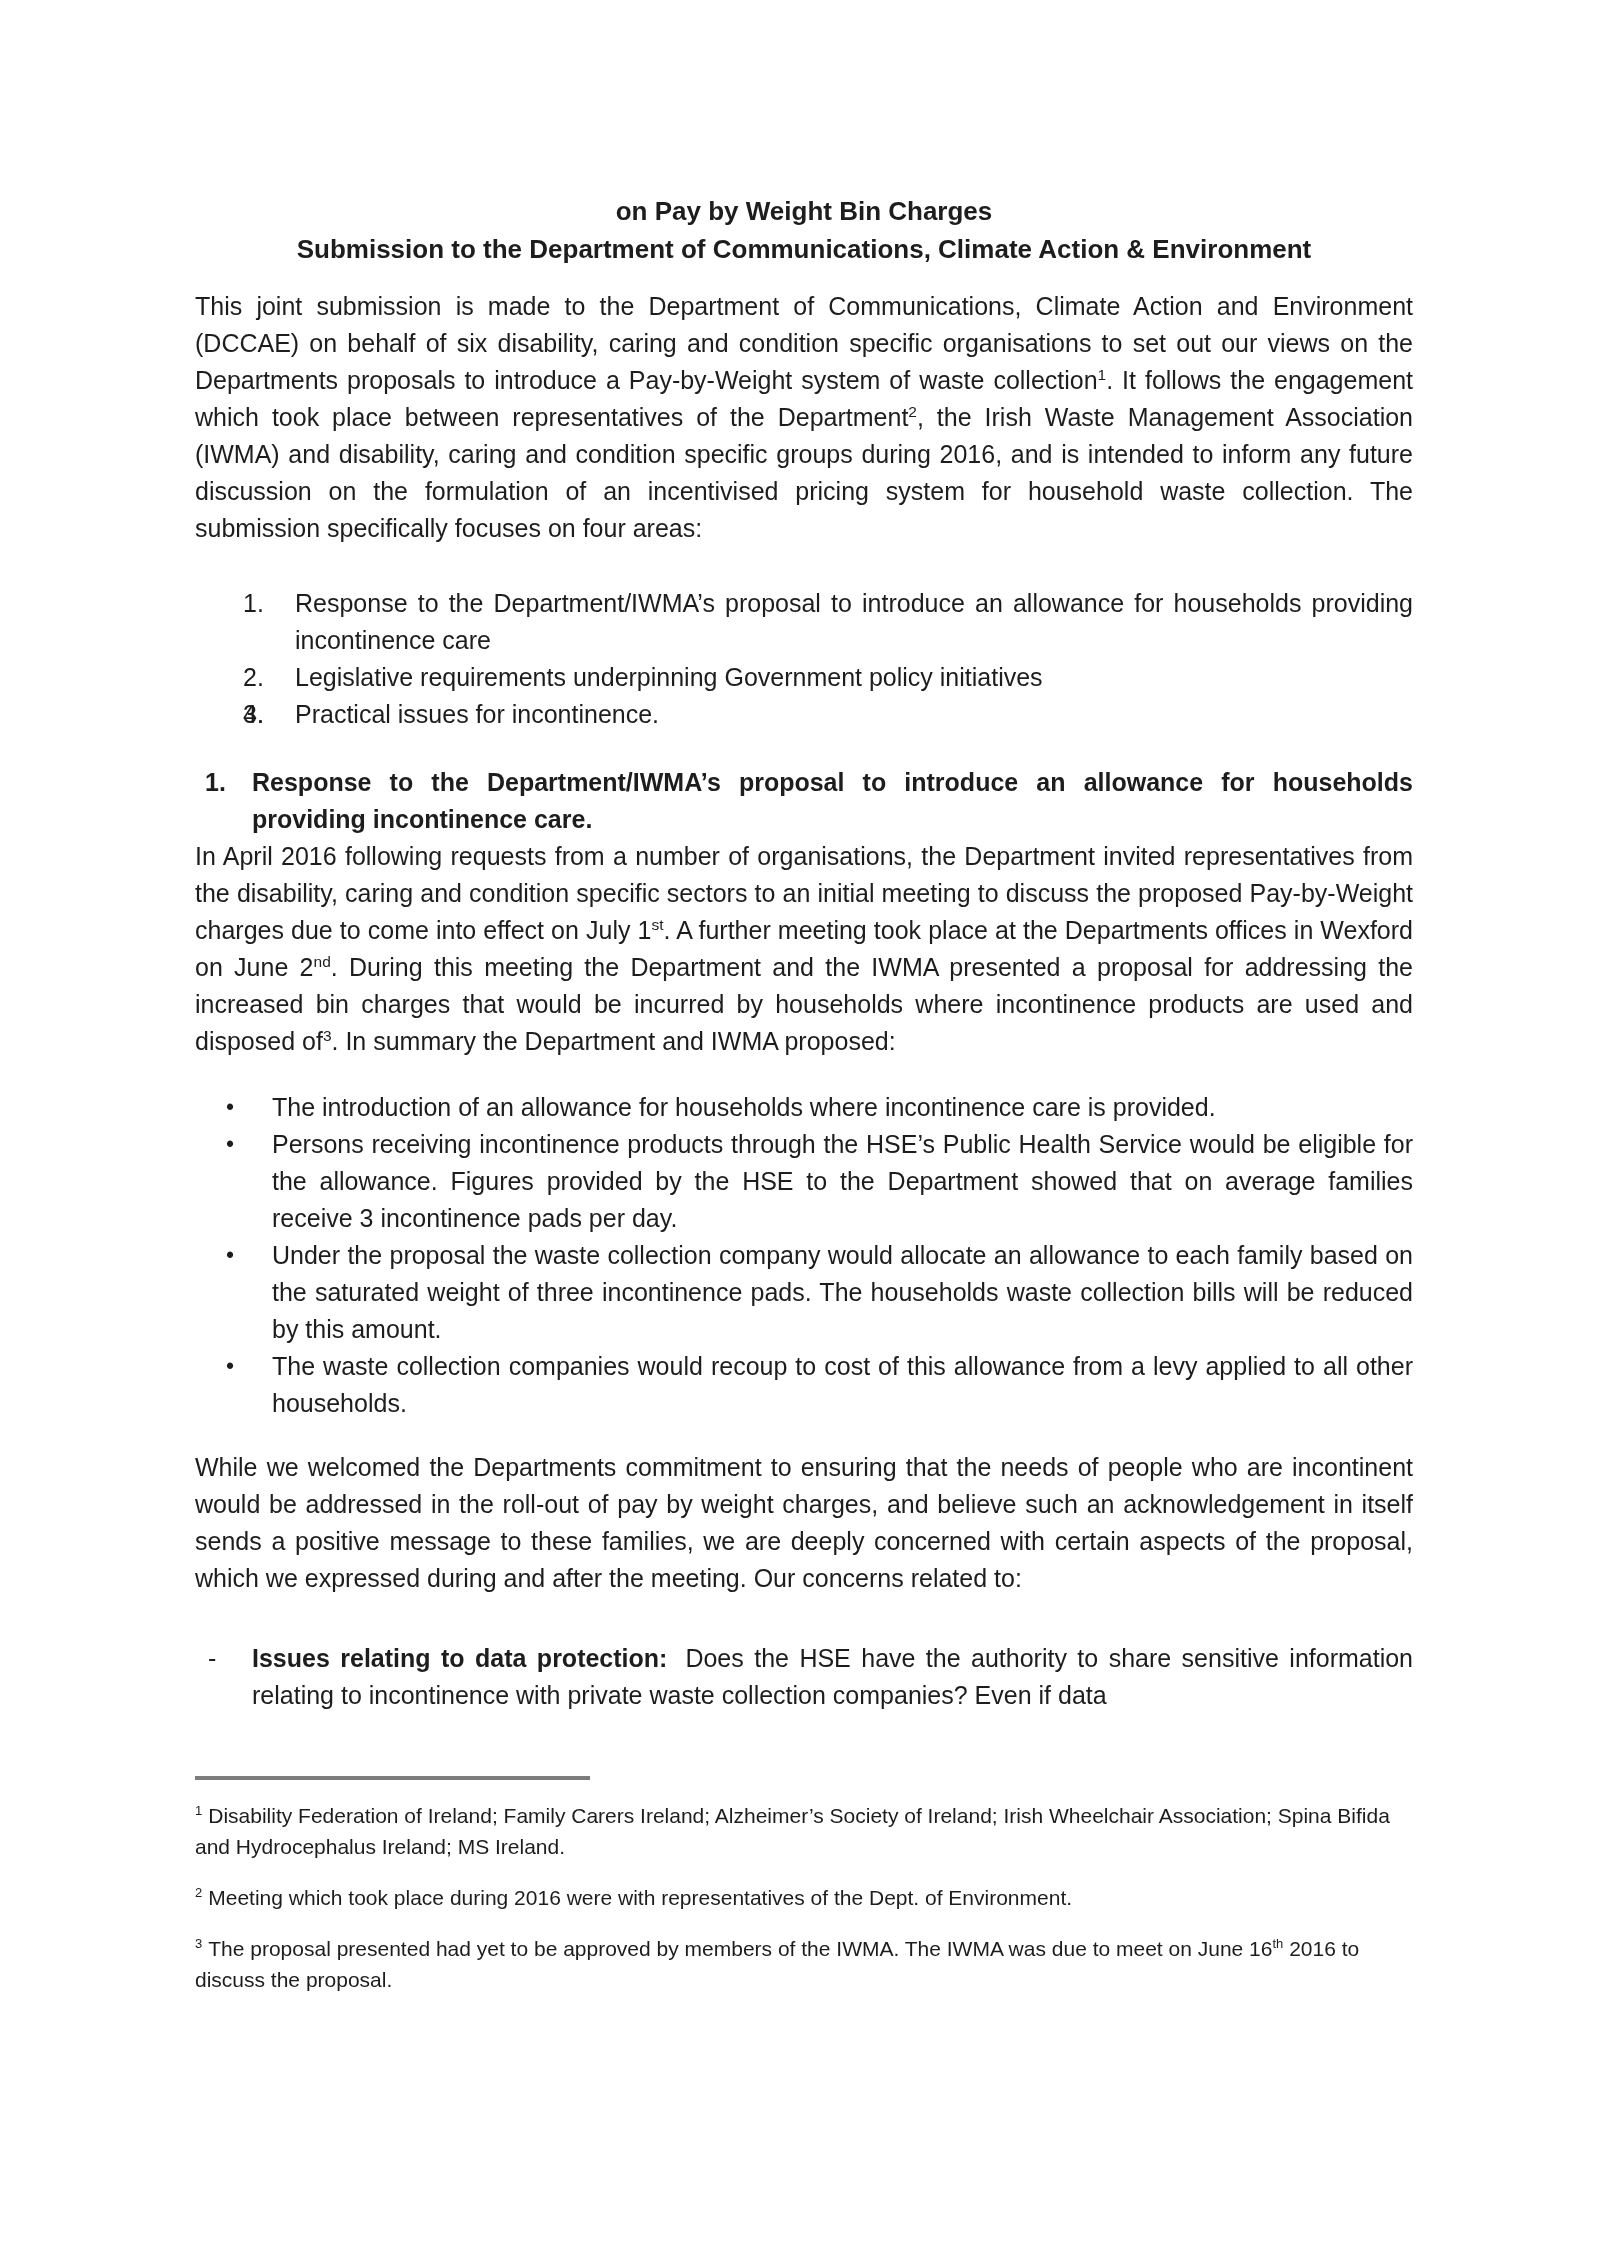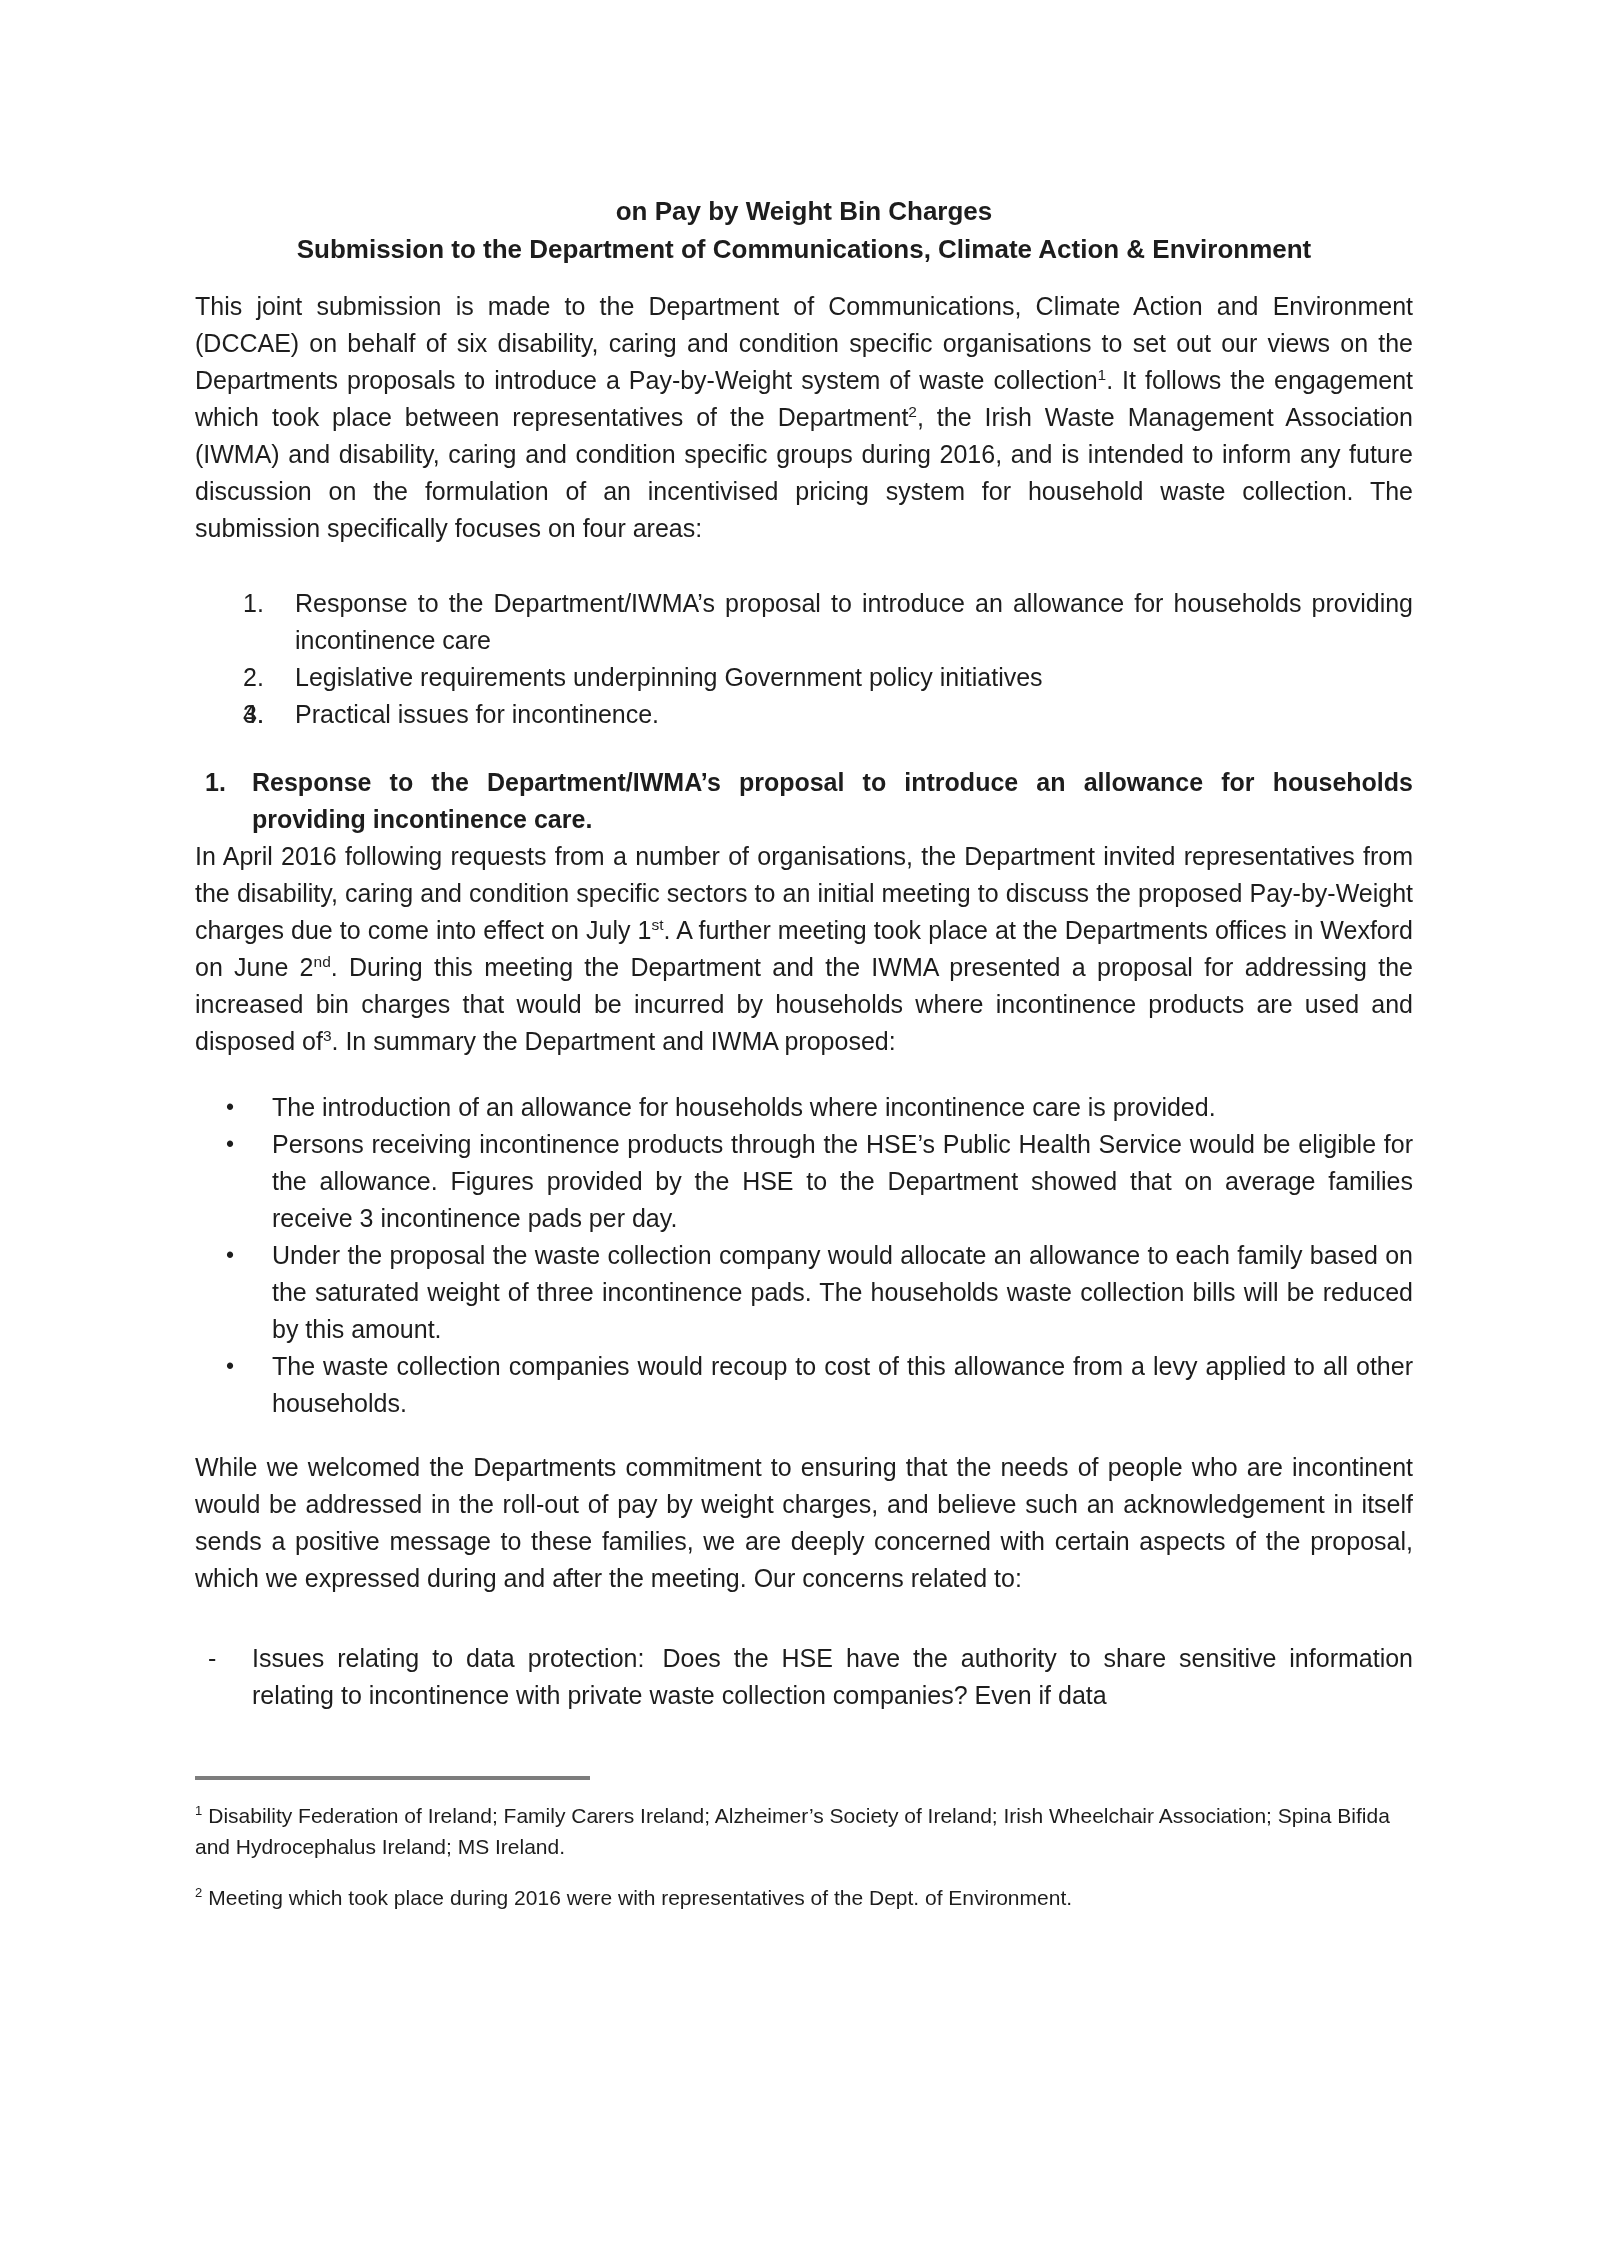--- a/index.html
+++ b/index.html
@@ -64,21 +64,21 @@
   .concerns-intro { margin-top: 27px; }
   .dash-item {
     margin-top: 43px;
     position: relative;
     padding-left: 57px;
     font-size: 25px;
     line-height: 37px;
     text-align: justify;
   }
   .dash-marker { position: absolute; left: 13px; }
-  .concern-label { font-weight: 400; margin-right: 18px; }
+  .concern-label { font-weight: 700; margin-right: 18px; }
   .footnote-sep {
     margin-top: 62px;
     width: 395px;
     height: 4px;
     background: #7d7d7d;
   }
   .footnotes { margin-top: 19px; }
   .footnote {
     font-size: 21px;
     line-height: 31px;
@@ -153,16 +153,19 @@
 
     <div class="footnote-sep"></div>
 
     <div class="footnotes">
       <div class="footnote">
         <sup class="fn-num">1</sup><span class="fn-text">Disability Federation of Ireland; Family Carers Ireland; Alzheimer’s Society of Ireland; Irish Wheelchair Association; Spina Bifida and Hydrocephalus Ireland; MS Ireland.</span>
       </div>
       <div class="footnote">
         <sup class="fn-num">2</sup><span class="fn-text">Meeting which took place during 2016 were with representatives of the Dept. of Environment.</span>
       </div>
+      <div class="footnote">
+        <sup class="fn-num">3</sup><span class="fn-text">The proposal presented had yet to be approved by members of the IWMA. The IWMA was due to meet on June 16<sup>th</sup> 2016 to discuss the proposal.</span>
+      </div>
     </div>
 
   </div>
 </div>
 
 </body></html>

